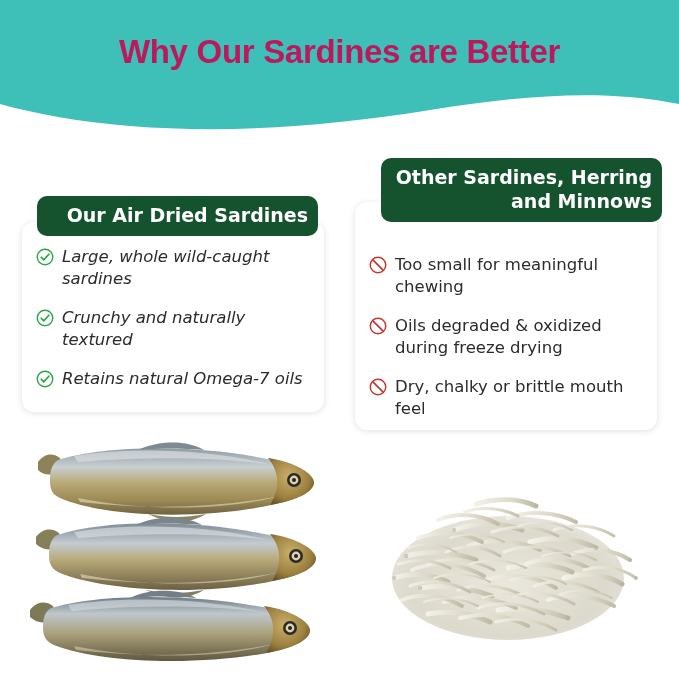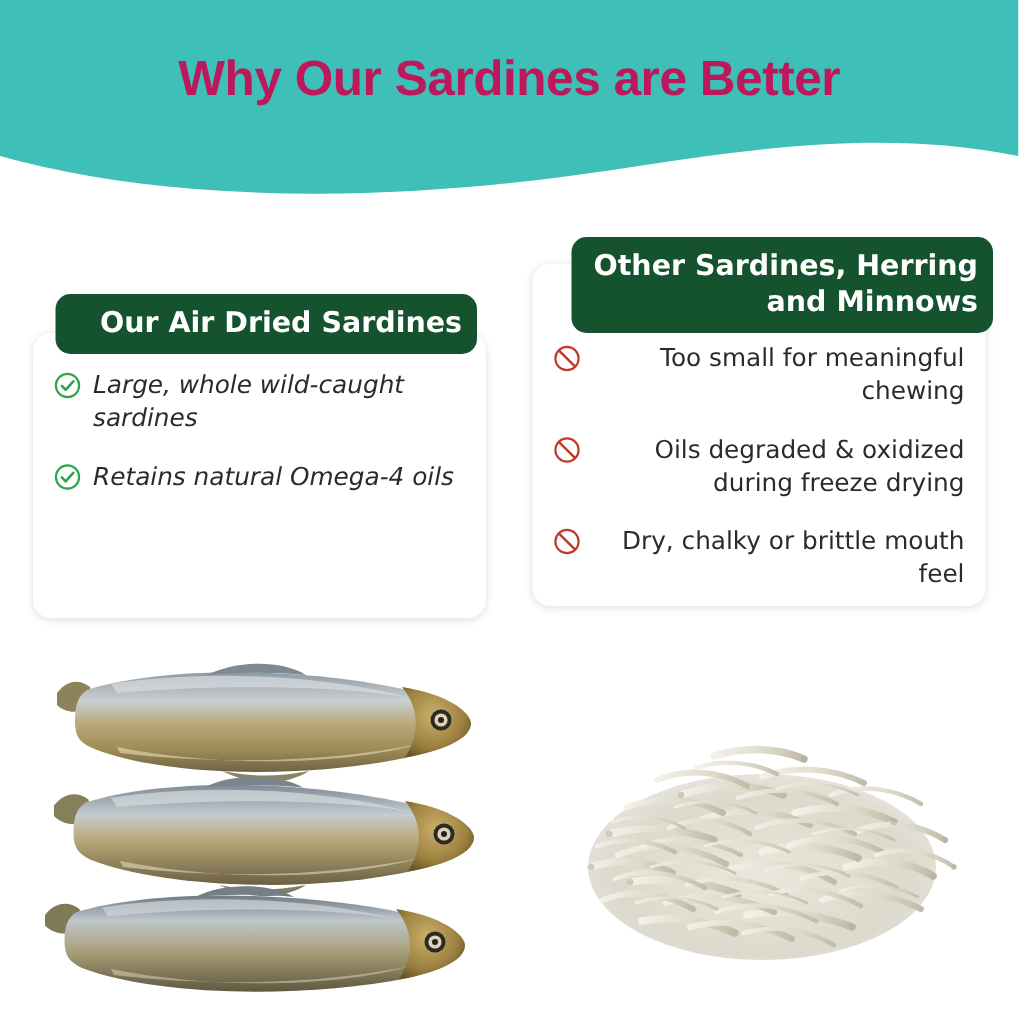--- a/index.html
+++ b/index.html
@@ -98,25 +98,24 @@
   .card-left {
     left: 0;
     top: 72px;
     width: 302px;
     height: 190px;
     padding: 24px 16px 10px 14px;
     font-style: italic;
   }
   .card-right {
     left: 0;
-    top: 26px;
+    top: 52px;
     width: 302px;
     height: 228px;
     padding: 52px 14px 10px 14px;
-    text-align: right;
   }
 
   .item {
     display: flex;
     align-items: flex-start;
     margin-bottom: 17px;
   }
   .item:last-child { margin-bottom: 0; }
 
   .item-icon {
@@ -162,29 +161,38 @@
       <div class="item">
         <span class="item-icon">
           <svg viewBox="0 0 20 20" width="18" height="18">
             <circle cx="10" cy="10" r="8.6" fill="none" stroke="#2aa747" stroke-width="1.6"></circle>
             <path d="M5.8 10.3 L8.6 13.2 L14.3 6.9" fill="none" stroke="#2aa747" stroke-width="1.9" stroke-linecap="round" stroke-linejoin="round"></path>
           </svg>
         </span>
         <span class="item-text">Large, whole wild-caught sardines</span>
       </div>
 
-
       <div class="item">
         <span class="item-icon">
           <svg viewBox="0 0 20 20" width="18" height="18">
             <circle cx="10" cy="10" r="8.6" fill="none" stroke="#2aa747" stroke-width="1.6"></circle>
             <path d="M5.8 10.3 L8.6 13.2 L14.3 6.9" fill="none" stroke="#2aa747" stroke-width="1.9" stroke-linecap="round" stroke-linejoin="round"></path>
           </svg>
         </span>
-        <span class="item-text">Retains natural Omega-4 oils</span>
+        <span class="item-text">Crunchy and naturally textured</span>
+      </div>
+
+      <div class="item">
+        <span class="item-icon">
+          <svg viewBox="0 0 20 20" width="18" height="18">
+            <circle cx="10" cy="10" r="8.6" fill="none" stroke="#2aa747" stroke-width="1.6"></circle>
+            <path d="M5.8 10.3 L8.6 13.2 L14.3 6.9" fill="none" stroke="#2aa747" stroke-width="1.9" stroke-linecap="round" stroke-linejoin="round"></path>
+          </svg>
+        </span>
+        <span class="item-text">Retains natural Omega-7 oils</span>
       </div>
     </div>
 
     <div class="pill pill-left">Our Air Dried Sardines</div>
   </div>
 
   <div class="col col-right">
 
     <div class="card card-right">
       <div class="item">

